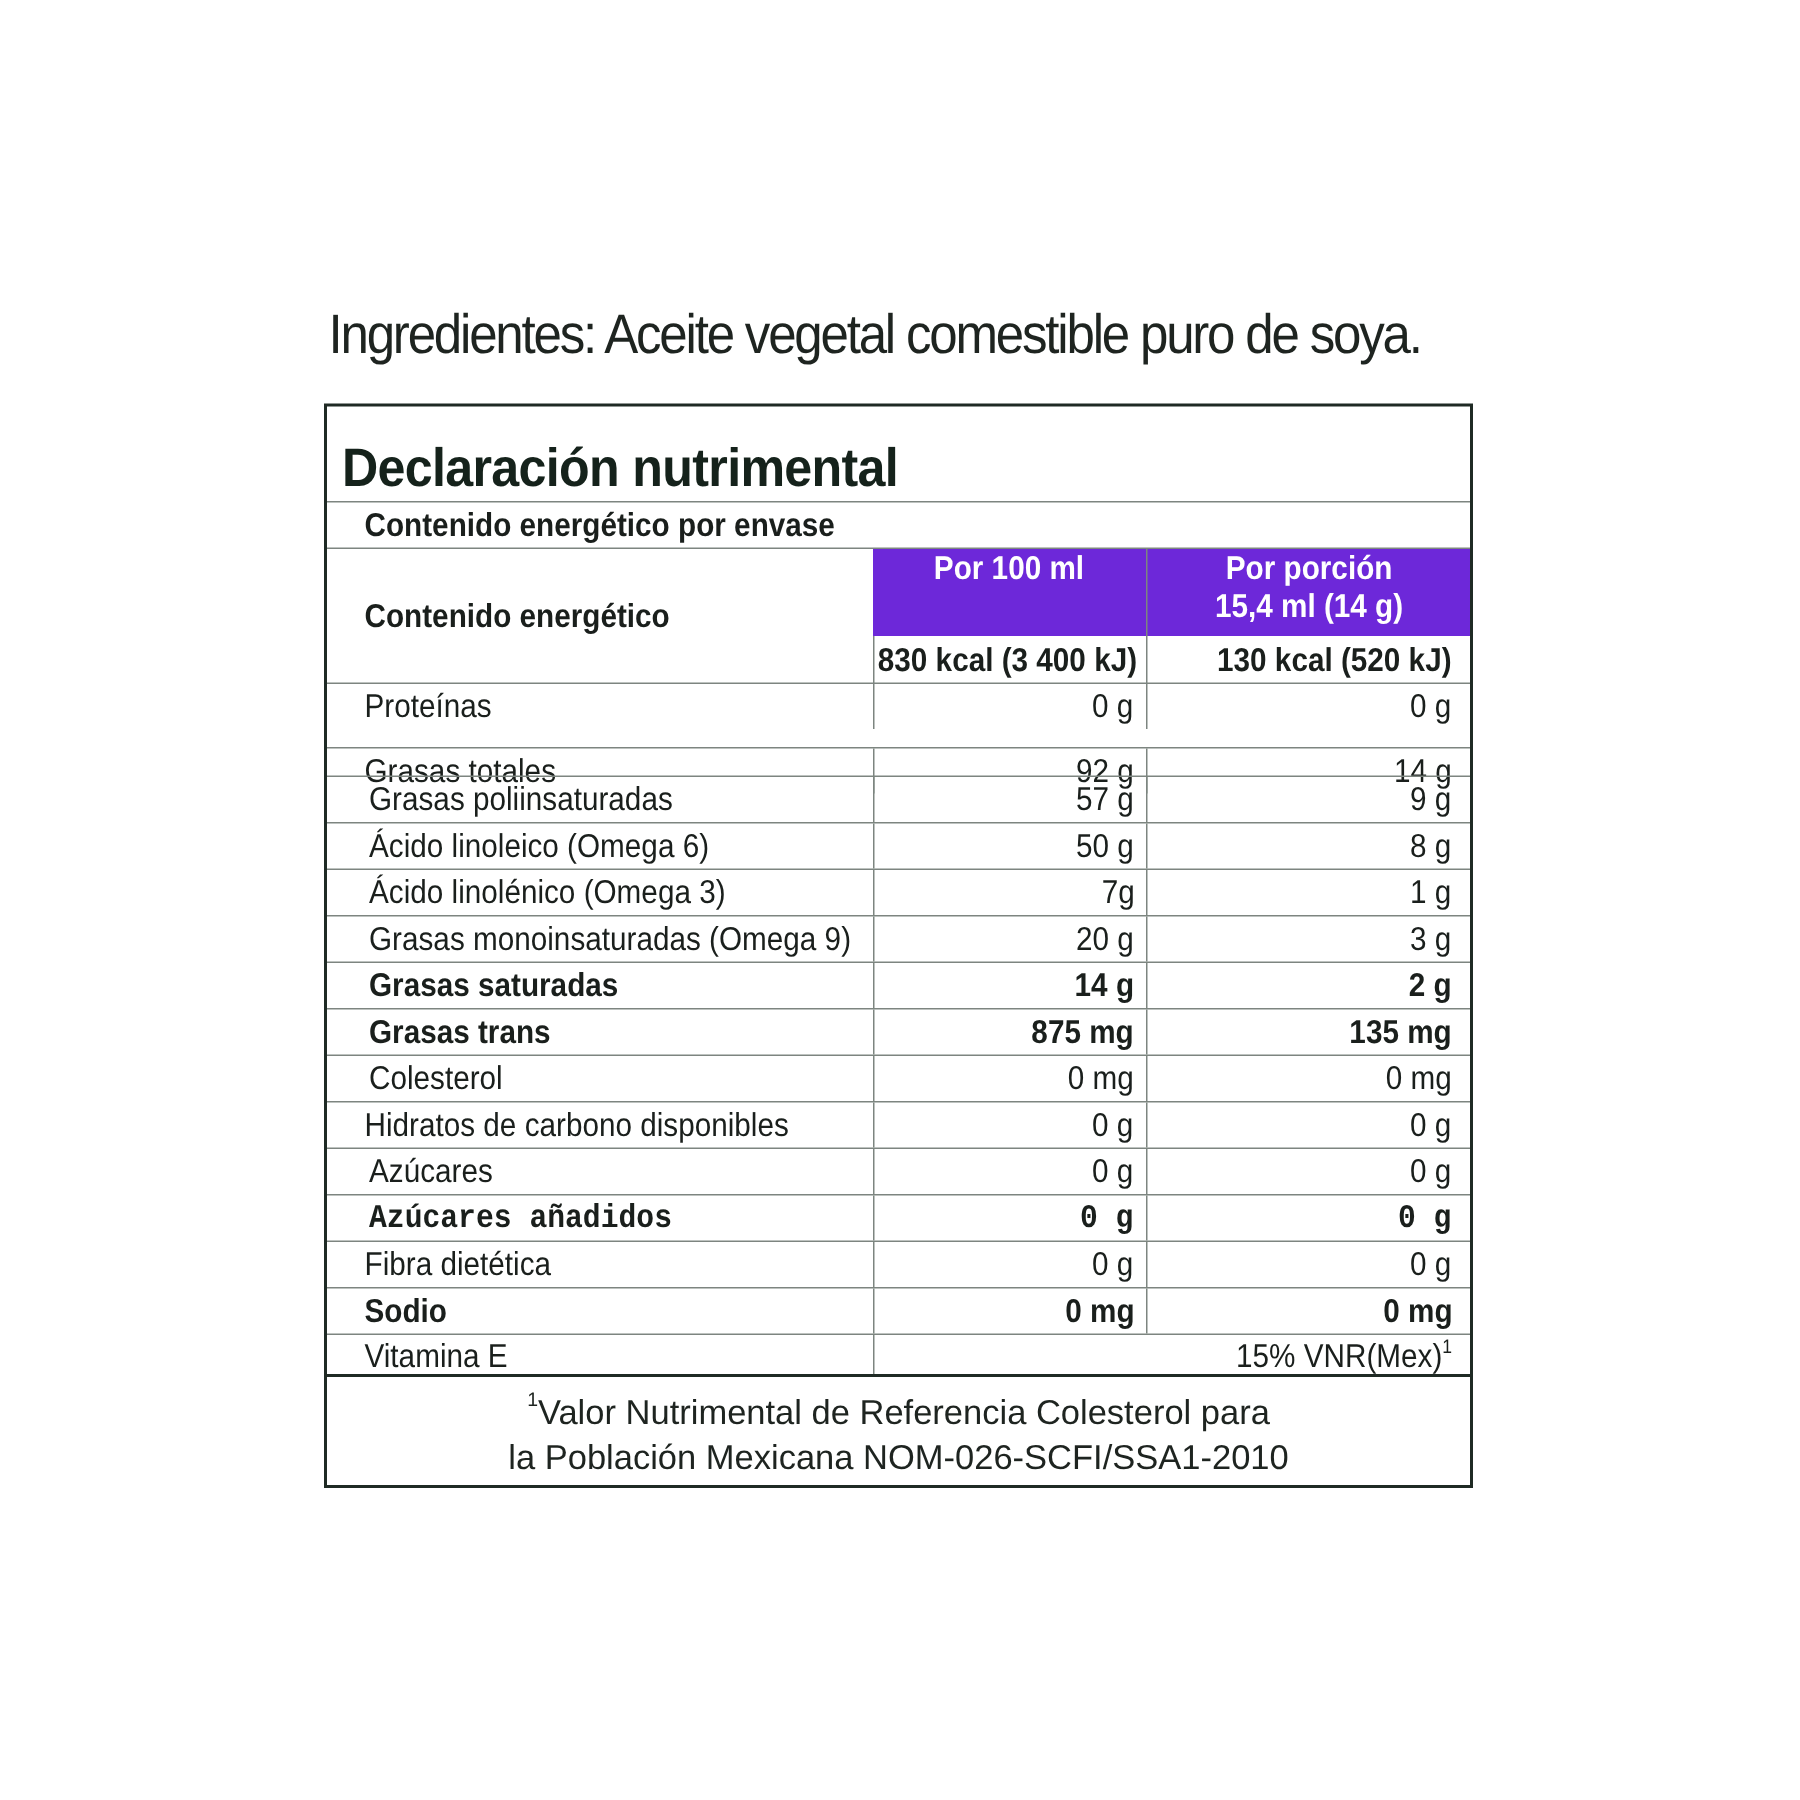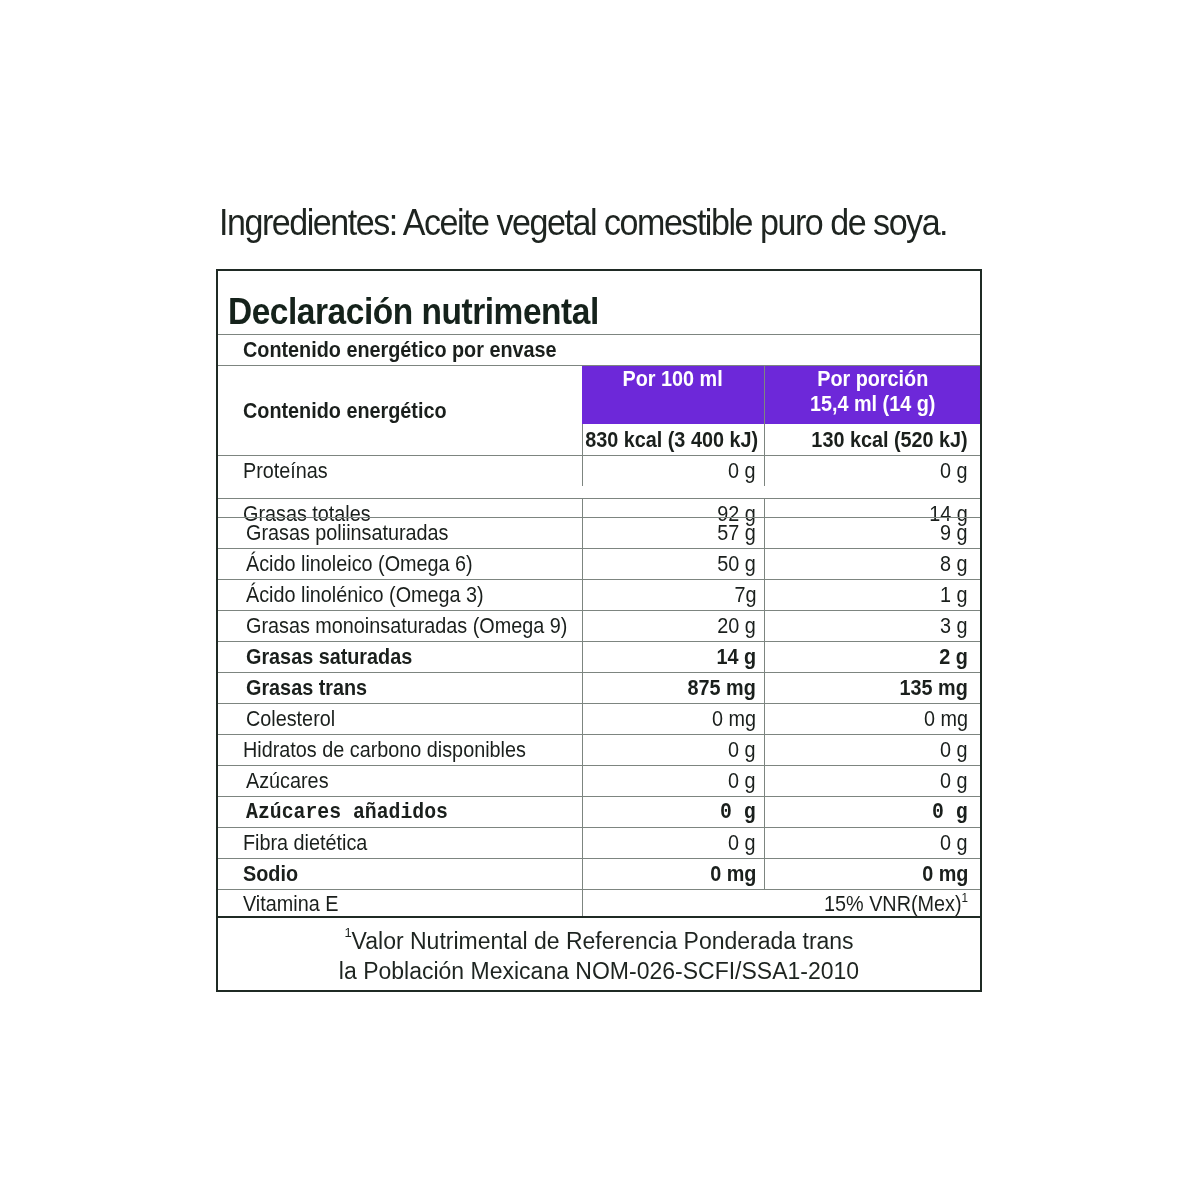--- a/index.html
+++ b/index.html
@@ -216,16 +216,16 @@
   <div class="row" style="top:618px;height:28px;">
     <div class="cell c0">
         <span class="narrow">Vitamina E</span>
       </div>
     <div class="cell c12r">
         <span class="narrowr"><span>15% VNR(Mex)</span><sup>1</sup></span>
       </div>
   </div>
 
   <div class="footnote">
-    <div><sup>1</sup><span>Valor Nutrimental de Referencia Ponderada trans</span></div>
+    <div><sup>1</sup><span>Valor Nutrimental de Referencia Colesterol para</span></div>
     <div>la Población Mexicana NOM-026-SCFI/SSA1-2010</div>
   </div>
 </div>
 
 </body></html>

